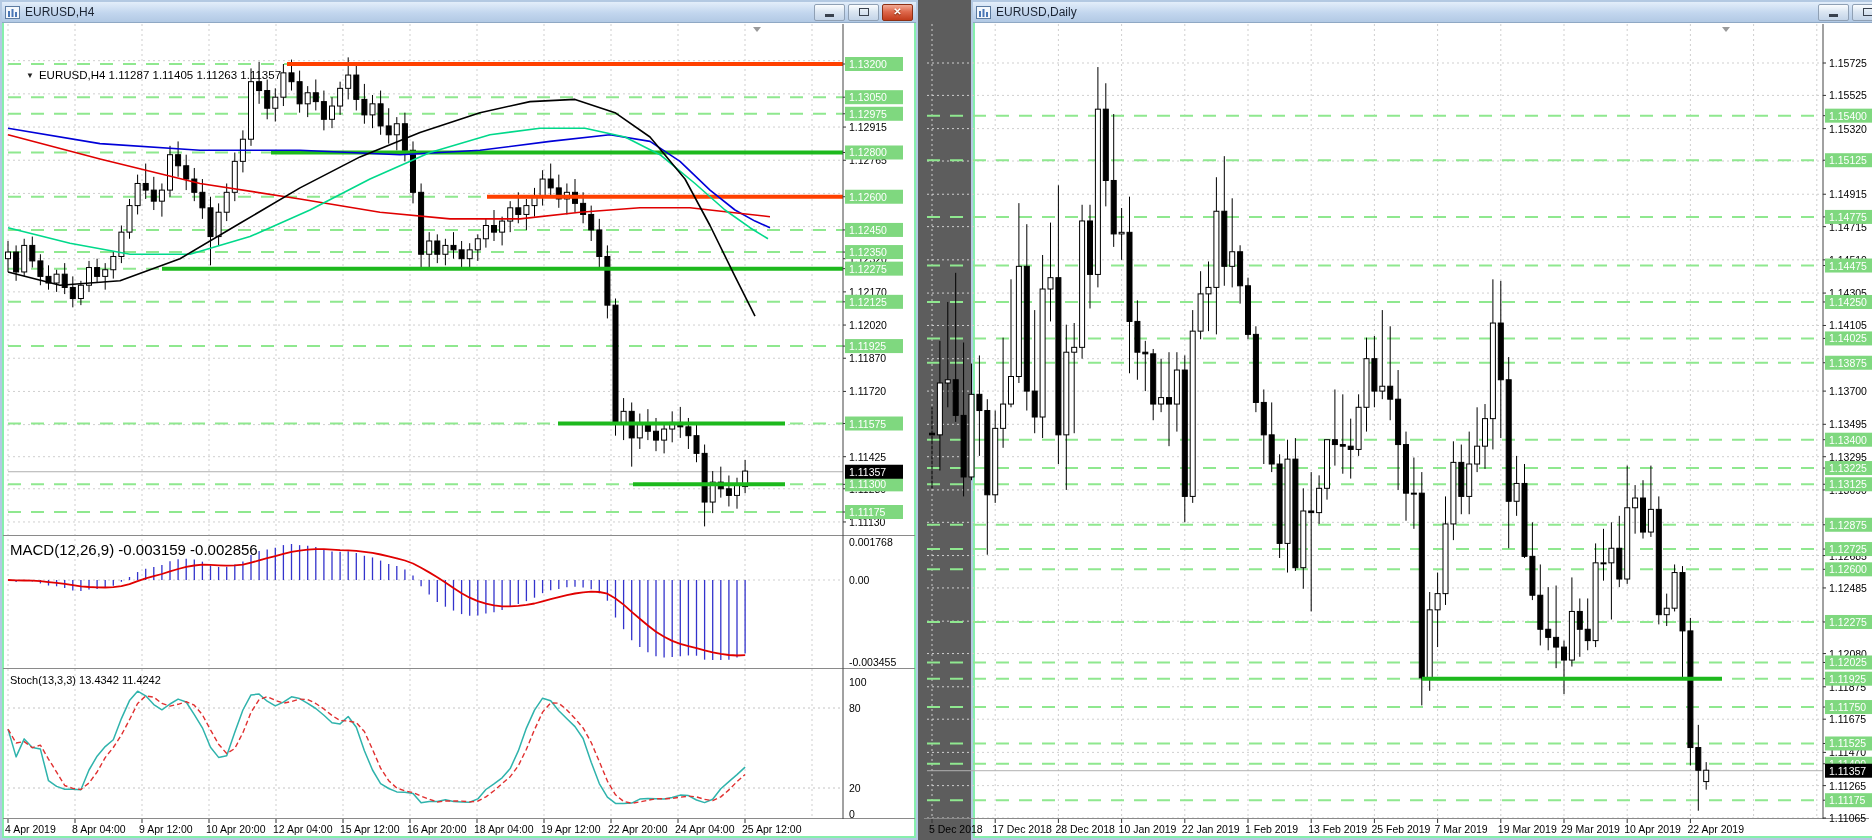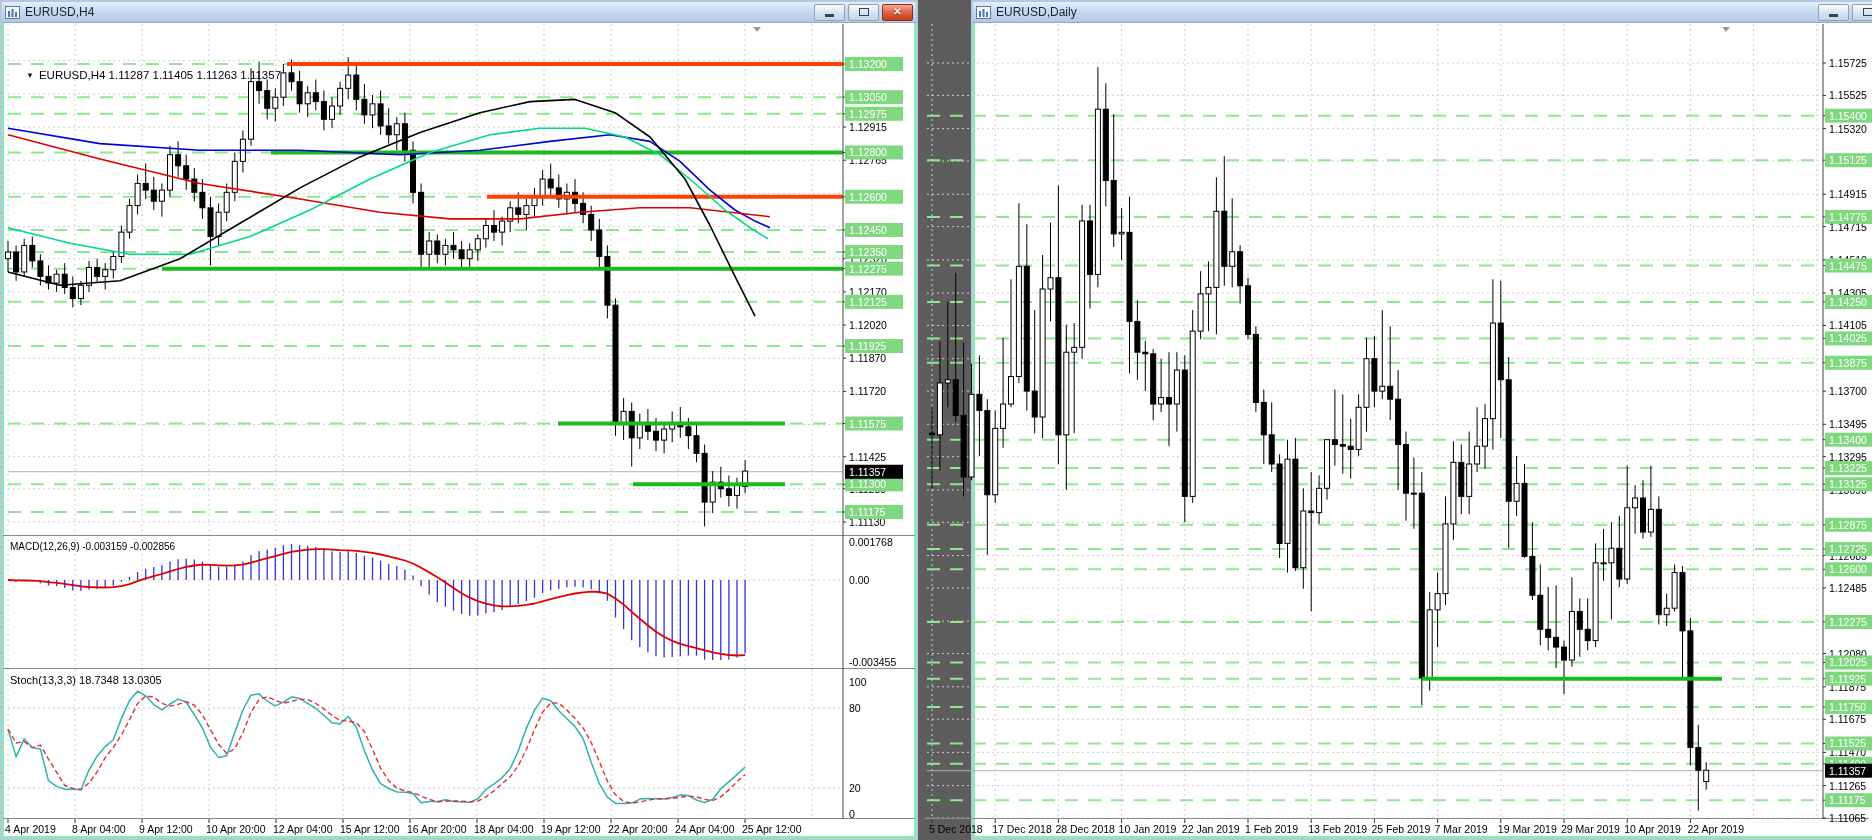--- a/index.html
+++ b/index.html
@@ -40,22 +40,22 @@
         <span class="wbtn">
             <span class="glyph-max"></span>
           </span>
         <span class="wbtn close">
             <span class="glyph-x">✕</span>
           </span>
       </span>
     </div>
     <div class="client"></div>
     <div class="overlaytext" style="left:24px;top:27px;margin-top:40px;"><span class="dd">▼</span><span>EURUSD,H4  1.11287 1.11405 1.11263 1.11357</span></div>
-    <div class="overlaytext" style="left:8px;top:539px;font-size:10px;">MACD(12,26,9) -0.003159 -0.002856</div>
-    <div class="overlaytext" style="left:8px;top:672px;font-size:11px;">Stoch(13,3,3) 18.7348 13.0305</div>
+    <div class="overlaytext" style="left:8px;top:539px;font-size:15px;">MACD(12,26,9) -0.003159 -0.002856</div>
+    <div class="overlaytext" style="left:8px;top:672px;font-size:11px;">Stoch(13,3,3) 13.4342 11.4242</div>
   </div>
 
   <div class="win" id="win-daily" style="left:971px;width:951px;">
     <div class="titlebar">
       <svg class="chart-ico" width="15" height="13" viewBox="0 0 15 13">
           <rect x="0.5" y="0.5" width="14" height="12" fill="#f4f8fc" stroke="#5a7aa0"></rect>
           <rect x="3" y="5" width="2" height="6" fill="#4a77b5"></rect>
           <rect x="6.5" y="3" width="2" height="8" fill="#4a77b5"></rect>
           <rect x="10" y="6" width="2" height="5" fill="#4a77b5"></rect>
         </svg>

